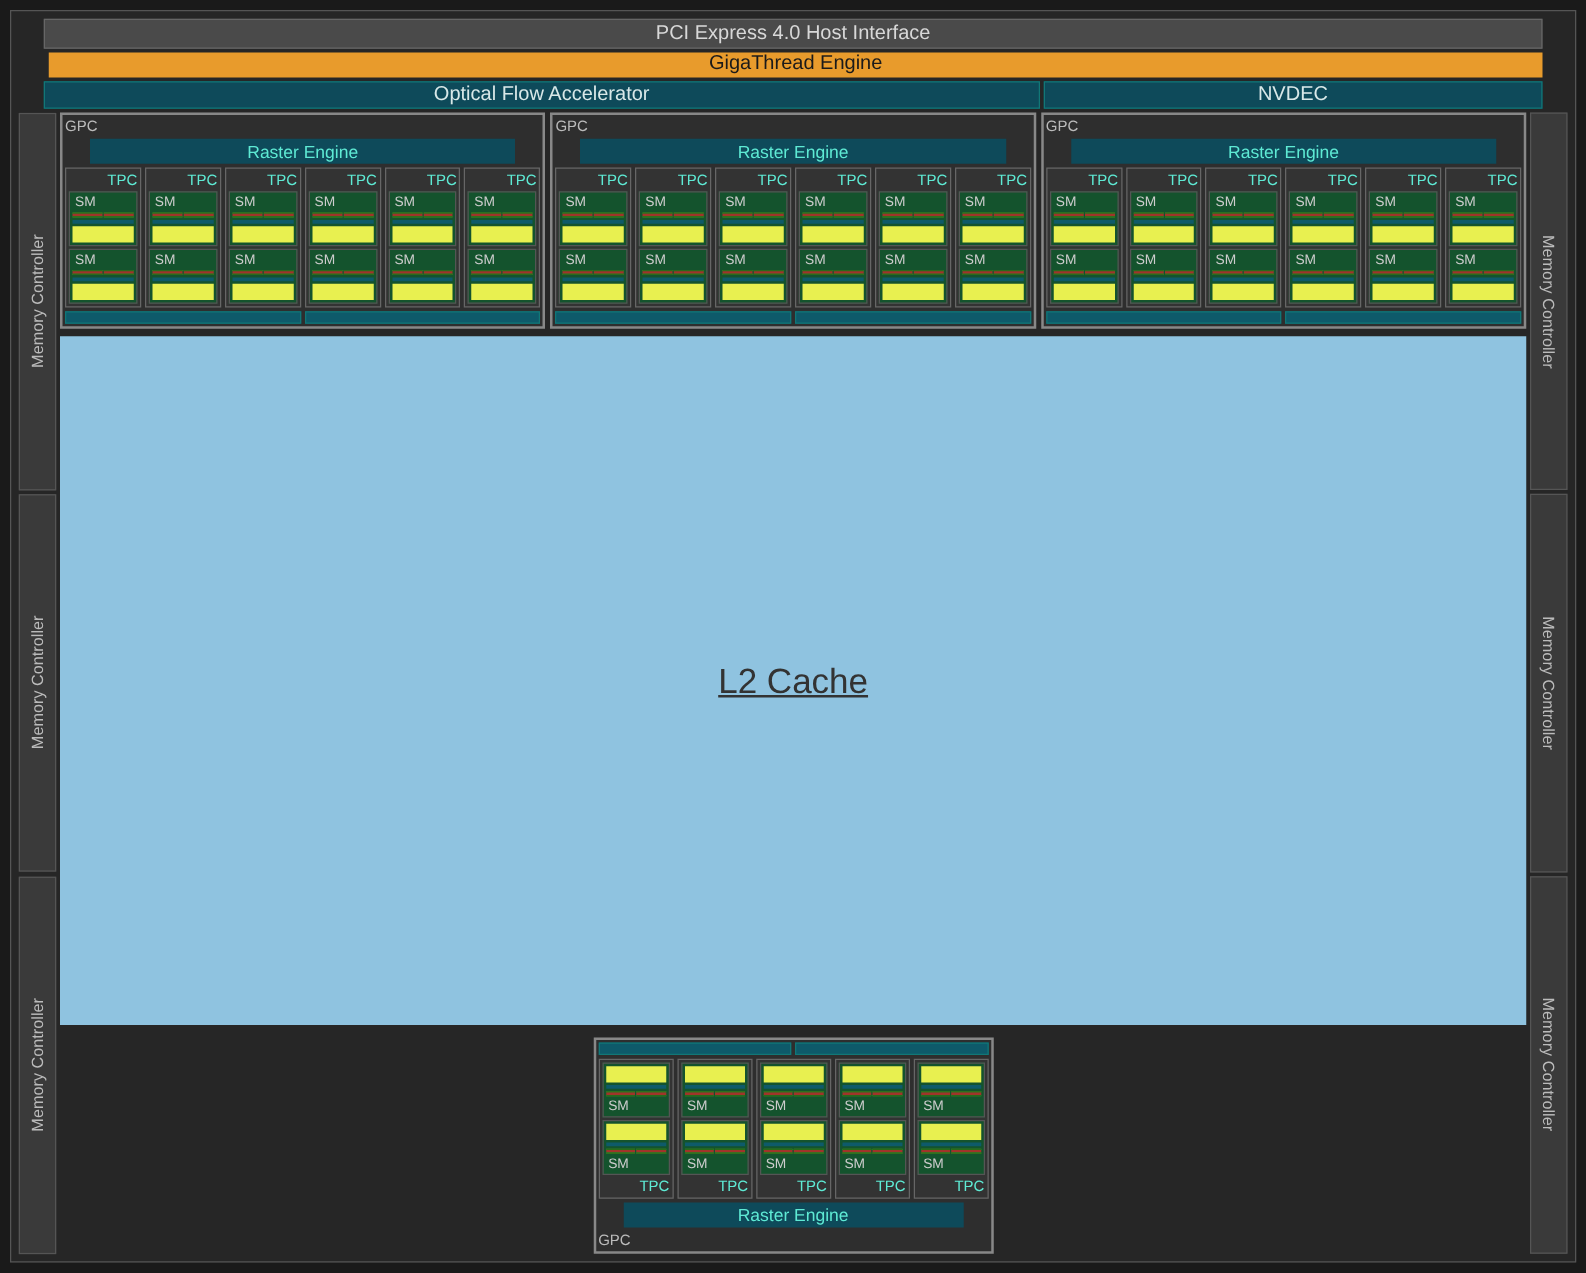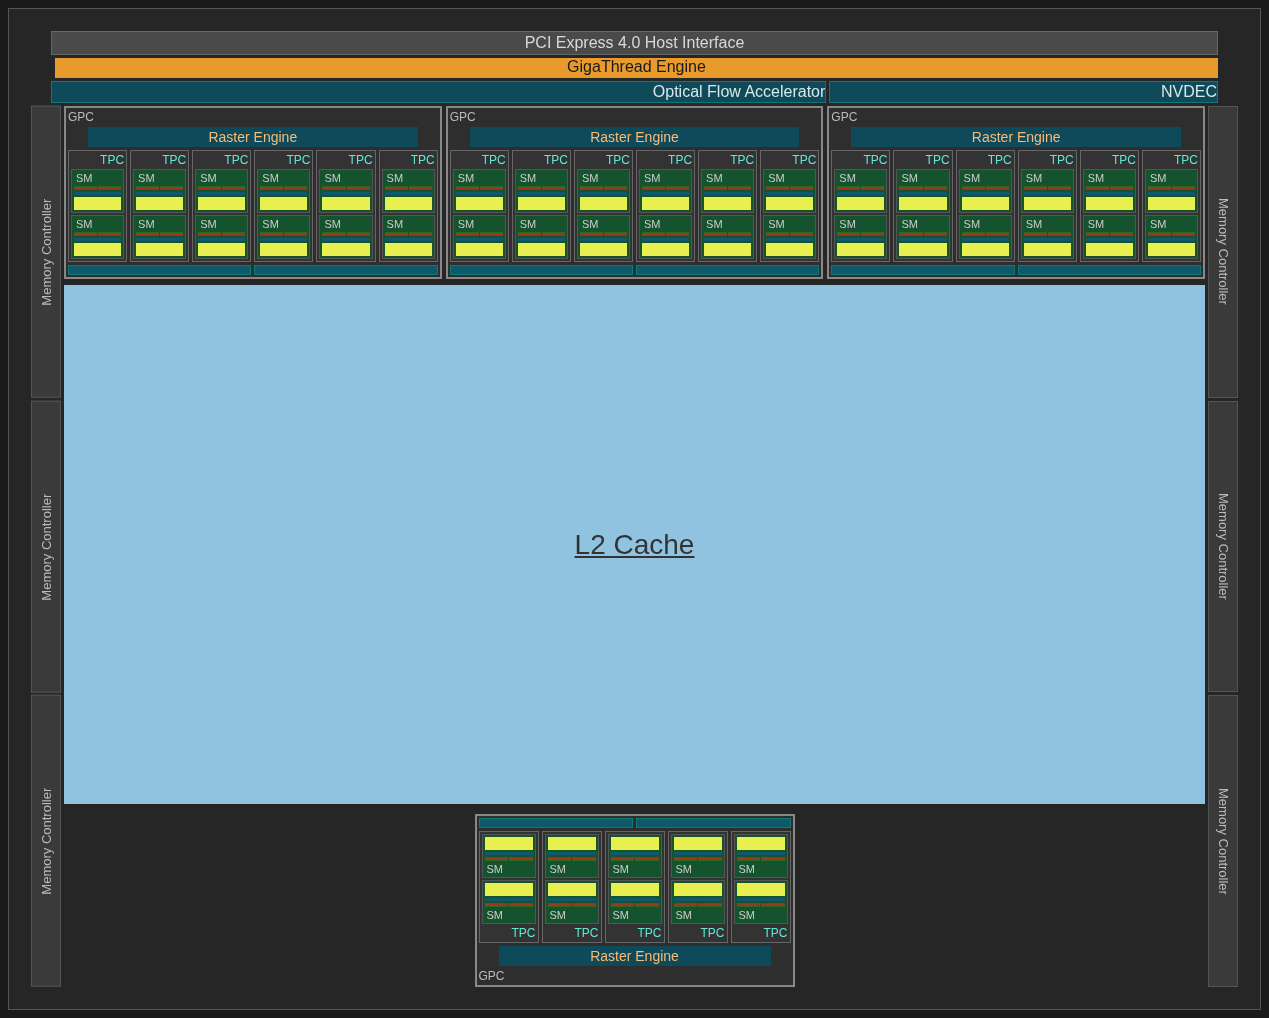--- a/index.html
+++ b/index.html
@@ -9,21 +9,21 @@
   width: 1269px;
   height: 1018px;
   padding: 8px;
   overflow: hidden;
 }
 .chip {
   width: 100%;
   height: 100%;
   background: #262626;
   border: 1px solid #555;
-  padding: 22px;
+  padding: 6px;
   display: flex;
   flex-direction: column;
   gap: 3px;
 }
 .pci {
   background: #4a4a4a;
   border: 1px solid #666;
   color: #d8d8d8;
   text-align: center;
   height: 24px;
@@ -46,21 +46,21 @@
 .top-row {
   display: flex;
   gap: 3px;
   margin-left: 20px;
   margin-right: 20px;
 }
 .teal-block {
   background: #0e4a5a;
   border: 1px solid #177;
   color: #d8e8e8;
-  text-align: right;
+  text-align: center;
   height: 22px;
   line-height: 20px;
   font-size: 16px;
 }
 .ofa { flex: 2; }
 .nvenc { flex: 1; }
 .nvdec { flex: 1; }
 .main-area {
   flex: 1;
   display: flex;
@@ -107,21 +107,21 @@
 }
 .gpc-label {
   color: #bbb;
   font-size: 12px;
   height: 14px;
   line-height: 14px;
 }
 .raster {
   background: #0e4a5a;
   border: 0;
-  color: #fdba74;
+  color: #5eead4;
   text-align: center;
   height: 20px;
   line-height: 20px;
   font-size: 14px;
   margin: 0 20px;
 }
 .tpc-row {
   display: flex;
   gap: 3px;
   flex: 1;

